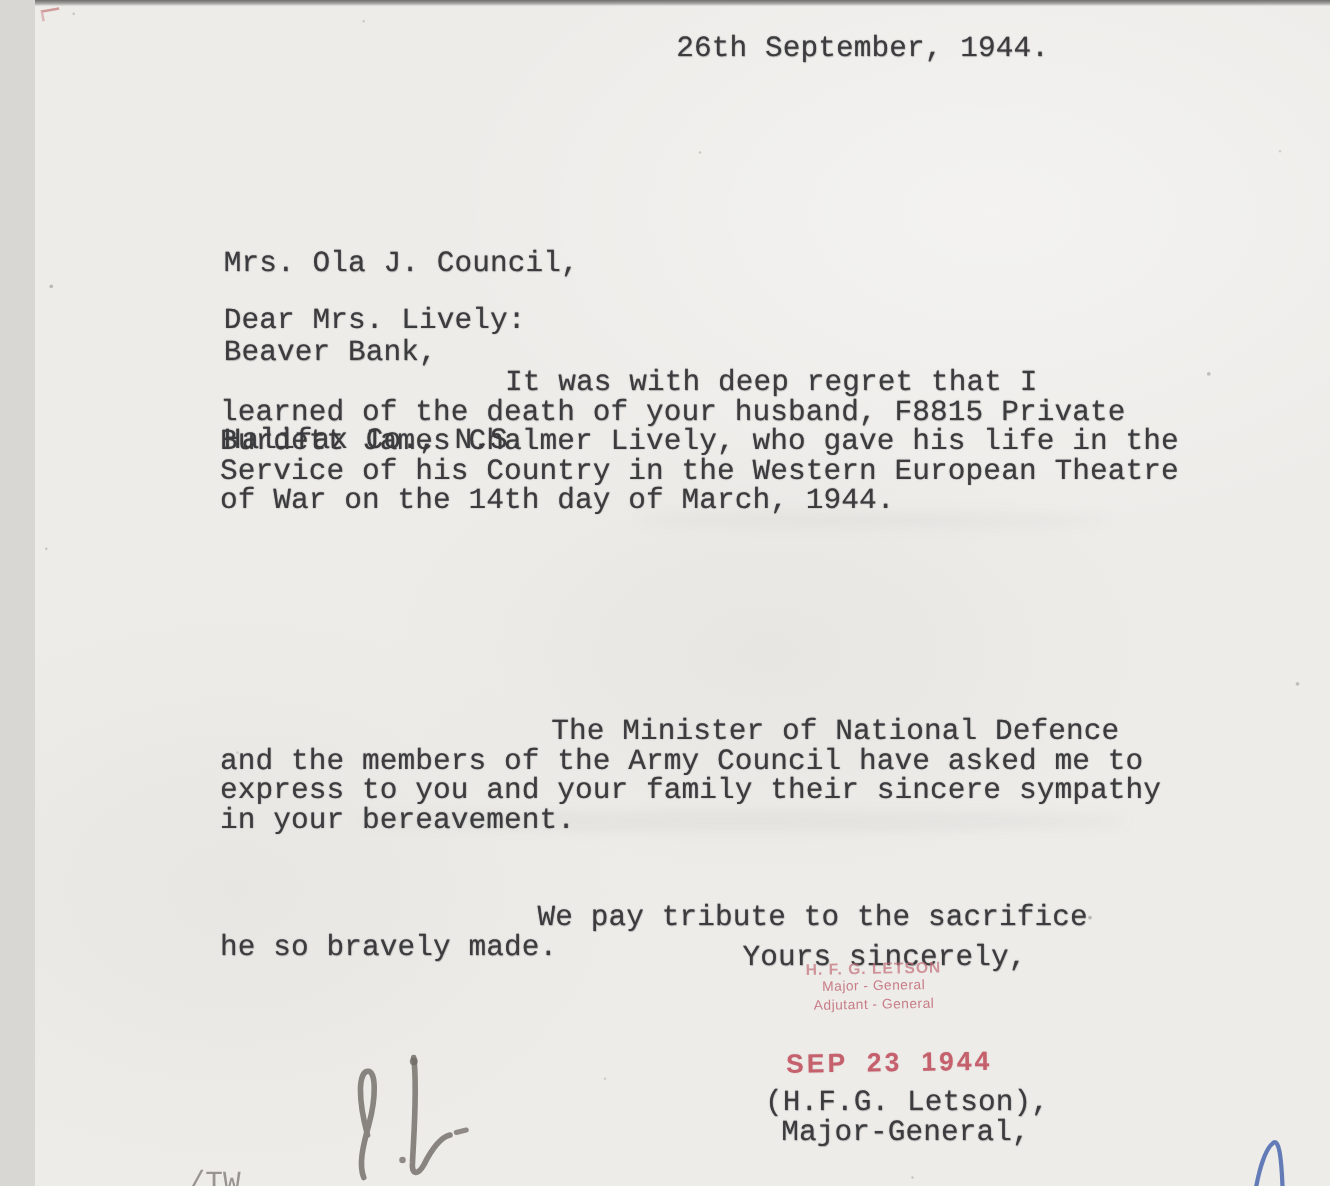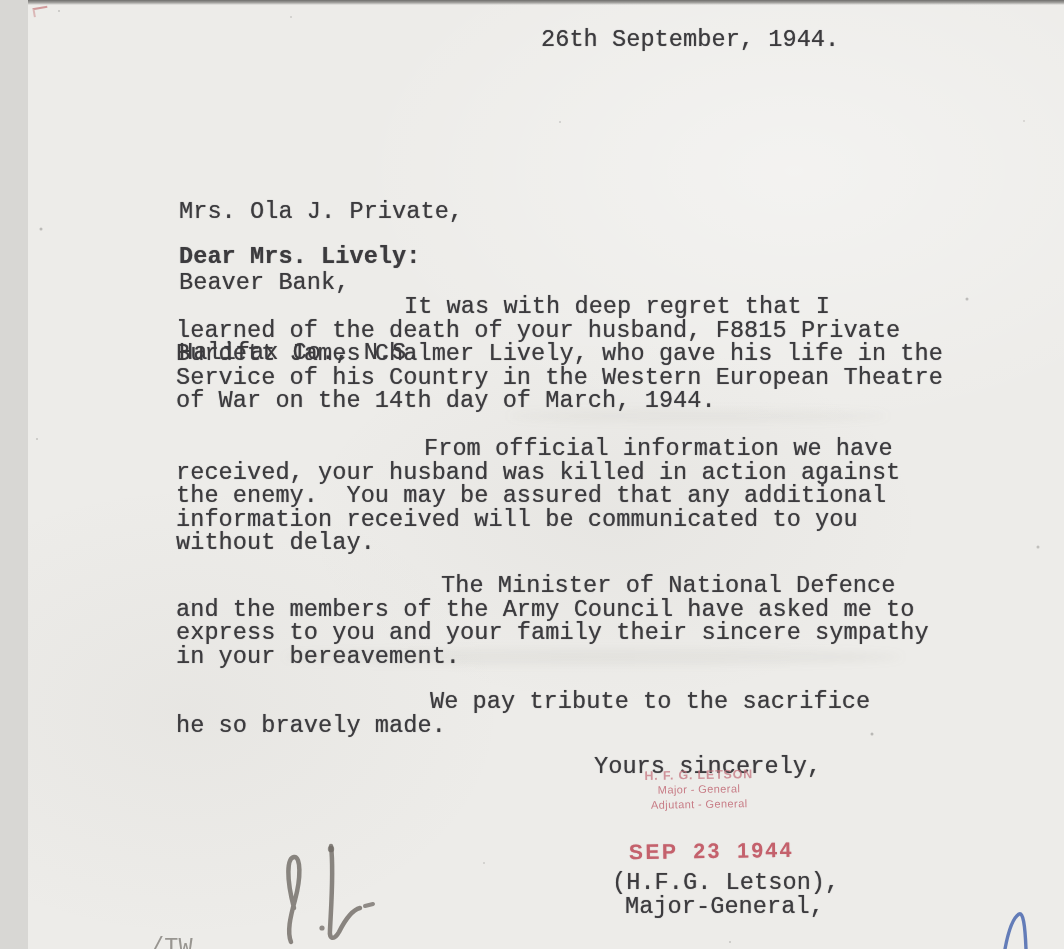--- a/index.html
+++ b/index.html
@@ -31,25 +31,25 @@
     font-size:23.5px;
     line-height:23.5px;
     letter-spacing:0.1px;
     white-space:pre-wrap;
     color:#3c3b3e;
     text-shadow:0 0 1px rgba(55,54,58,0.55), 0.4px 0.4px 0.6px rgba(55,54,58,0.25);
   }
   .para{left:148px;width:810px;}
   .date-line{left:513px;top:28px;}
   .recipient{left:151px;top:153px;}
-  .salutation{left:151px;top:245px;font-weight:bold;}
+  .salutation{left:151px;top:245px;}
   .p1{top:295px;text-indent:228px;}
   .p2{top:437px;text-indent:248px;}
   .p3{top:574px;text-indent:265px;}
-  .p4{top:690px;text-indent:254px;}
+  .p4{top:723px;text-indent:254px;}
   .closing{left:566px;top:755px;text-align:center;}
   .sig1{left:584px;top:871px;}
   .sig2{left:597px;top:895px;}
   .sig3{left:555px;top:919px;}
   .typist{left:122px;top:936px;color:#83807b;text-shadow:none;opacity:0.8;}
 
   .name-stamp{
     position:absolute;left:600px;top:768px;width:142px;
     text-align:center;
     font-family:"Liberation Sans","DejaVu Sans",sans-serif;
@@ -110,37 +110,32 @@
 
   <div class="scan-edge"></div>
   <div class="red-tick"></div>
   <div class="smudge"></div>
   <div class="smudge2"></div>
   <div class="specks"></div>
 
   <div class="type date-line">26th September, 1944.</div>
 
   <div class="type recipient">
-    <div>Mrs. Ola J. Private,</div>
+    <div>Mrs. Ola J. Council,</div>
     <div>Beaver Bank,</div>
     <div>Halifax Co., N.S.</div>
   </div>
 
   <div class="type salutation">Dear Mrs. Lively:</div>
 
   <div class="type para p1">It was with deep regret that I
 learned of the death of your husband, F8815 Private
 Burdett James Chalmer Lively, who gave his life in the
 Service of his Country in the Western European Theatre
 of War on the 14th day of March, 1944.</div>
-  <div class="type para p2">From official information we have
-received, your husband was killed in action against
-the enemy.  You may be assured that any additional
-information received will be communicated to you
-without delay.</div>
   <div class="type para p3">The Minister of National Defence
 and the members of the Army Council have asked me to
 express to you and your family their sincere sympathy
 in your bereavement.</div>
   <div class="type para p4">We pay tribute to the sacrifice
 he so bravely made.</div>
 
   <div class="type closing">Yours sincerely,</div>
 
   <div class="name-stamp">

